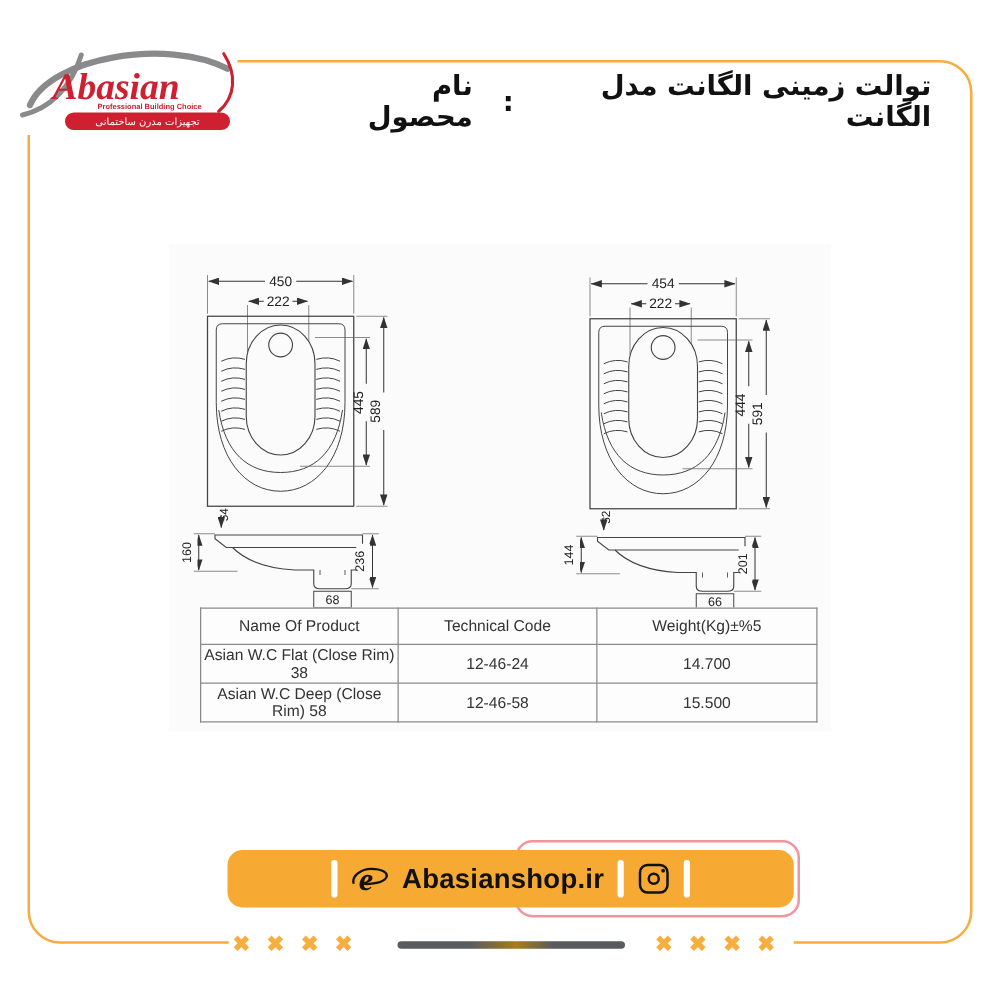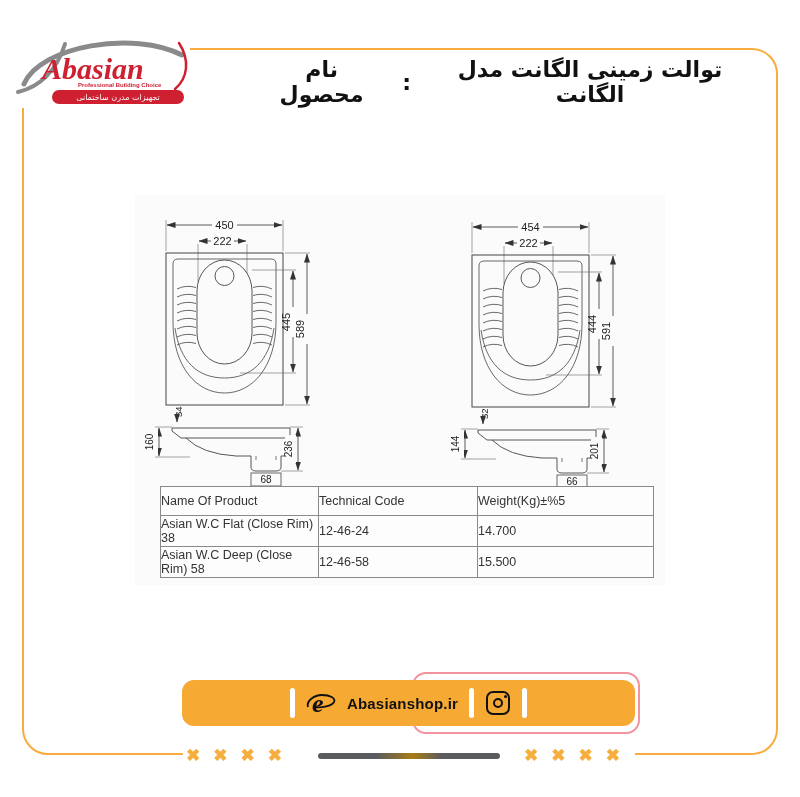--- a/index.html
+++ b/index.html
@@ -14,50 +14,50 @@
 
   
   .logo { position:absolute; left:12px; top:30px; width:178px; height:78px;
           background:#ffffff; z-index:3; }
 
   
   .header-title { position:absolute; right:55px; top:60px; width:480px; height:44px;
                   display:flex; flex-direction:row-reverse; align-items:center;
                   justify-content:flex-start; column-gap:24px; direction:rtl;
                   font-size:22px; font-weight:bold; color:#111;
-                  font-family:"DejaVu Sans","Liberation Sans",sans-serif; z-index:2;text-align:center; }
+                  font-family:"DejaVu Sans","Liberation Sans",sans-serif; z-index:2; }
 
   
   .panel { position:absolute; left:135px; top:195px; width:530px; height:390px;
            background:#fbfbfb; z-index:0; }
 
   .drawing { position:absolute; z-index:2; }
   .drawing.left  { left:140px; top:210px; }
   .drawing.right { left:446px; top:212px; }
   .drawing svg text { font-family:"Liberation Sans",sans-serif; fill:#222; }
 
   
   .spec-table { position:absolute; left:160px; top:486px; width:493px;
                 border-collapse:collapse; table-layout:fixed; z-index:2;
                 font-size:12.5px; color:#333; background:#fdfdfd; }
-  .spec-table th, .spec-table td { border:1px solid #8a8a8a; text-align:left;
+  .spec-table th, .spec-table td { border:1px solid #8a8a8a; text-align:center;
                 font-weight:normal; padding:0; }
   .spec-table { border:1.5px solid #777; }
   .spec-table th { height:29px; }
   .spec-table td { height:31px; }
   .col-name{width:158px;} .col-code{width:159px;} .col-weight{width:176px;}
 
   
   .red-outline { position:absolute; left:412px; top:672px; width:228px; height:62px;
                  border:2px solid #F2939D; border-radius:14px; z-index:1; }
   .banner { position:absolute; left:182px; top:680px; width:453px; height:46px;
             background:#F6A933; border-radius:12px; display:flex; align-items:center;
             justify-content:center; column-gap:11px; z-index:2; }
   .vbar { width:5px; height:30px; background:#ffffff; border-radius:3px; }
-  .banner-text { font-size:15px; font-weight:bold; color:#111; letter-spacing:0.2px; }
+  .banner-text { font-size:22px; font-weight:bold; color:#111; letter-spacing:0.2px; }
 
   
   .ig { position:relative; width:26px; height:26px; }
   .ig .box { position:absolute; inset:1px; border:2.4px solid #111; border-radius:7px; }
   .ig .lens { position:absolute; left:8px; top:8px; width:10px; height:10px;
               border:2.4px solid #111; border-radius:50%; }
   .ig .dot { position:absolute; right:4.5px; top:4.5px; width:3px; height:3px;
              background:#111; border-radius:50%; }
 
   

